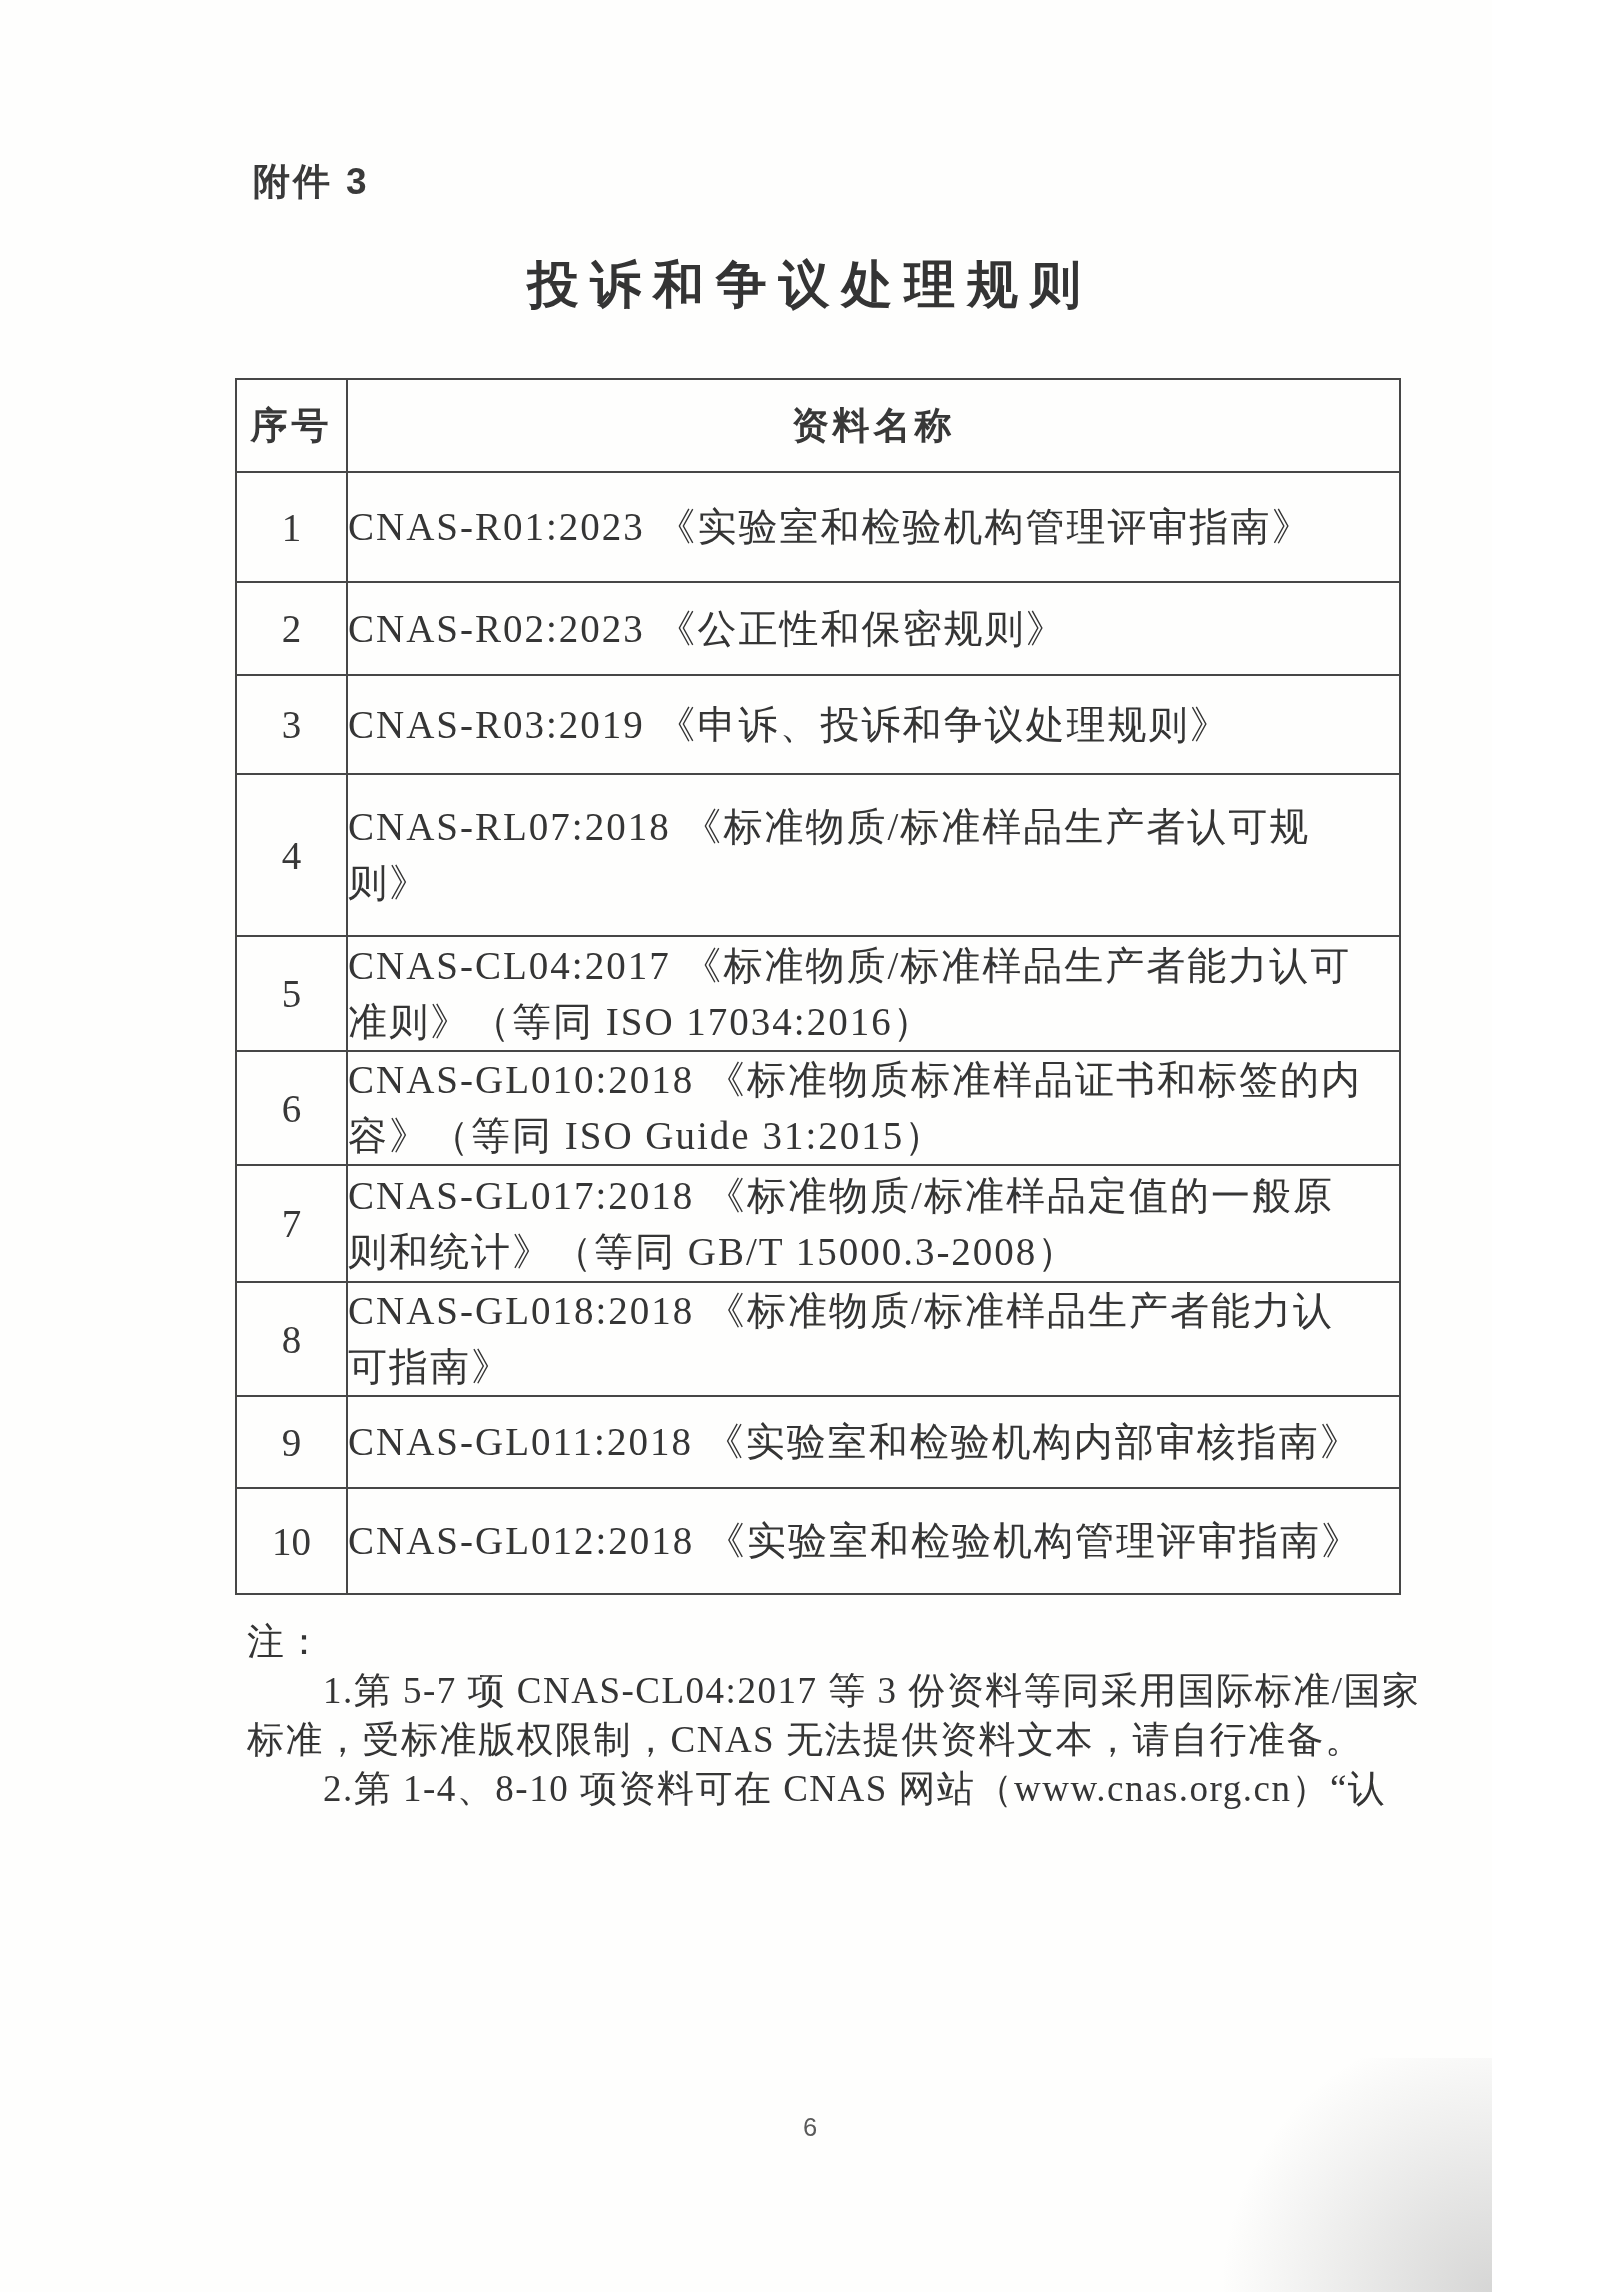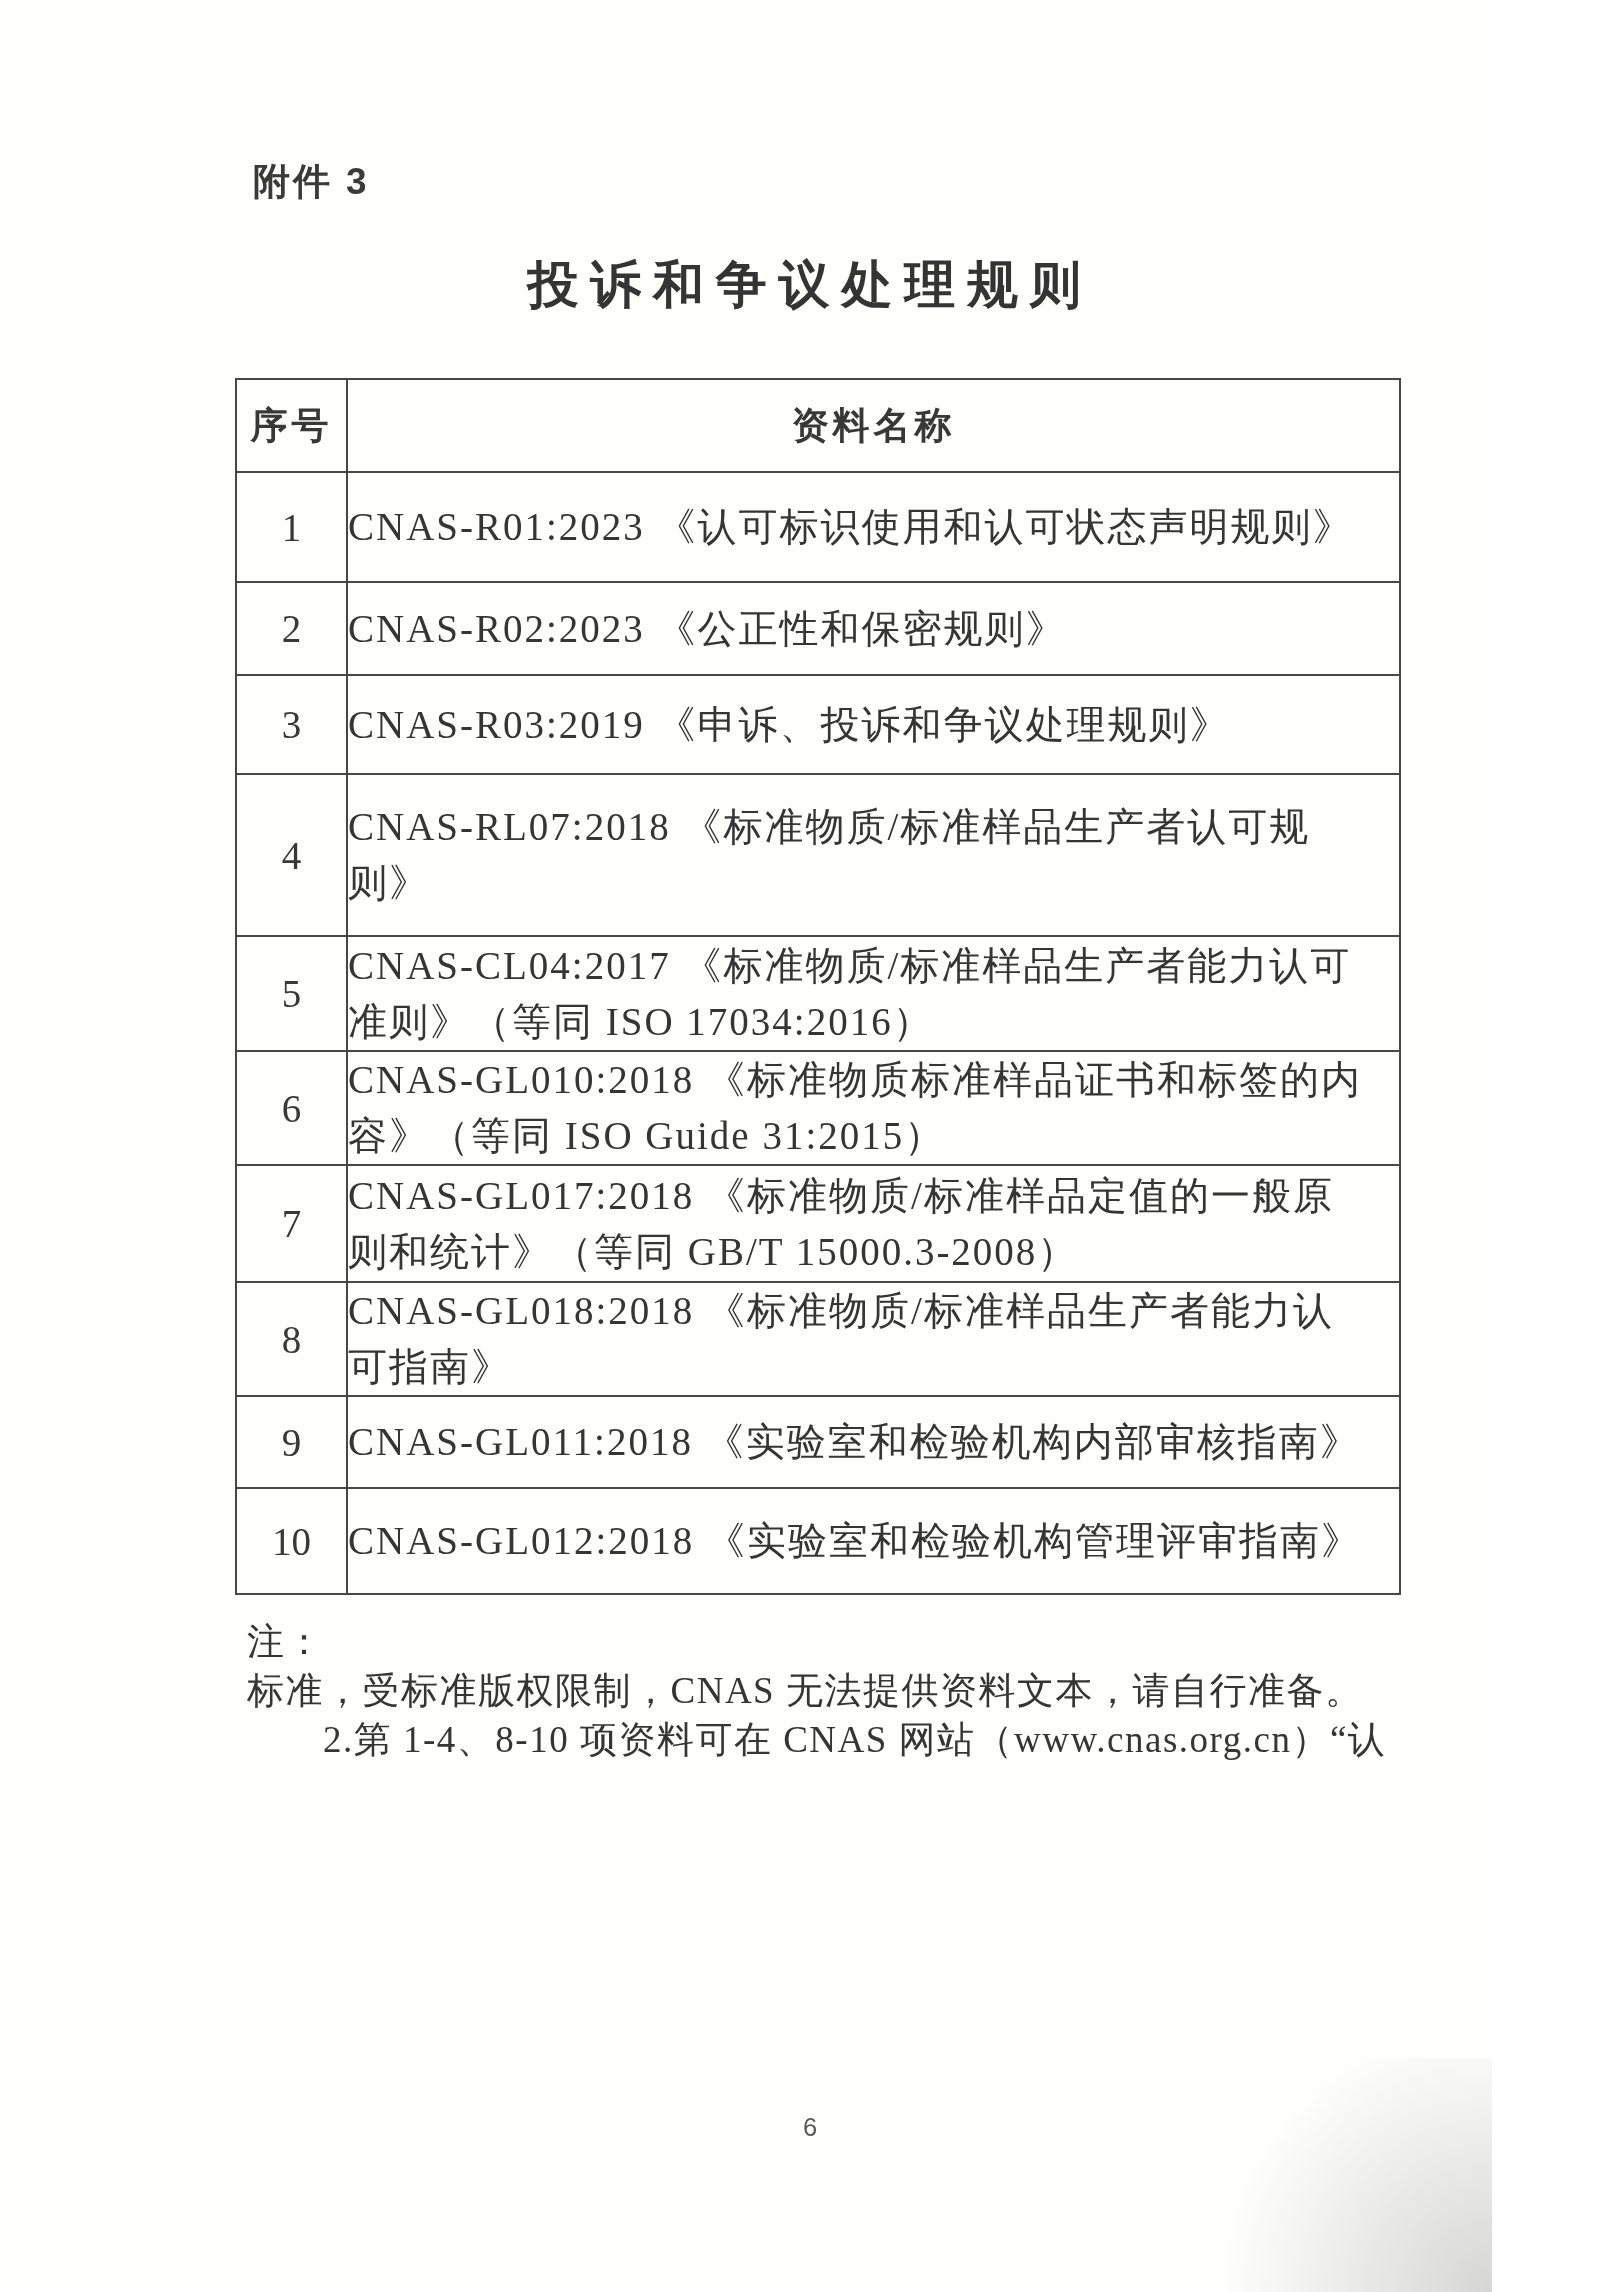--- a/index.html
+++ b/index.html
@@ -89,21 +89,21 @@
     <thead>
       <tr>
         <th>序号</th>
         <th>资料名称</th>
       </tr>
     </thead>
     <tbody>
       <tr class="h1">
         <td class="cell-no">1</td>
         <td class="cell-name">
-          <div class="ln">CNAS-R01:2023 《认可标识使用和认可状态声明规则》</div>
+          <div class="ln">CNAS-R01:2023 《实验室和检验机构管理评审指南》</div>
         </td>
       </tr>
       <tr class="h2">
         <td class="cell-no">2</td>
         <td class="cell-name">
           <div class="ln">CNAS-R02:2023 《公正性和保密规则》</div>
         </td>
       </tr>
       <tr class="h3">
         <td class="cell-no">3</td>
@@ -156,20 +156,21 @@
         <td class="cell-no">10</td>
         <td class="cell-name">
           <div class="ln">CNAS-GL012:2018 《实验室和检验机构管理评审指南》</div>
         </td>
       </tr>
     </tbody>
   </table>
 
   <div class="notes">
     <div class="ln">注：</div>
+    <div class="ln indent">1.第 5-7 项 CNAS-CL04:2017 等 3 份资料等同采用国际标准/国家</div>
     <div class="ln">标准，受标准版权限制，CNAS 无法提供资料文本，请自行准备。</div>
     <div class="ln indent">2.第 1-4、8-10 项资料可在 CNAS 网站（www.cnas.org.cn）“认</div>
   </div>
 
   <div class="page-number">6</div>
 
 </div>
 
 
 </body></html>

